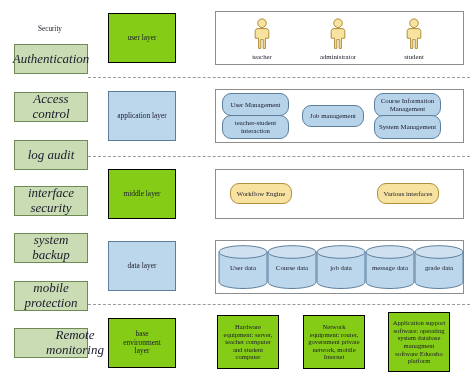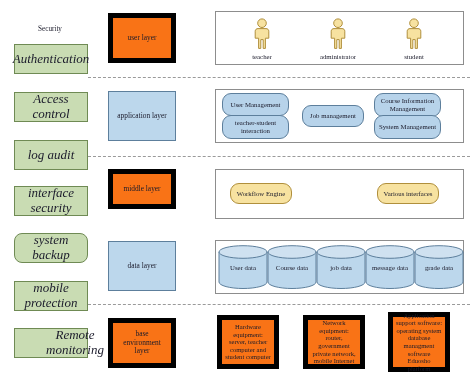--- a/index.html
+++ b/index.html
@@ -14,21 +14,21 @@
 
   
   .box{
     position:absolute;
     box-sizing:border-box;
     display:flex;align-items:center;justify-content:center;
     text-align:center;
     line-height:1.15;
   }
   .green{background:#c9dcb3;border:1px solid #6f8a54;}
-  .yellow{background:#f97316;border:5px solid #000000;}
+  .yellow{background:#84cc16;border:1px solid #000000;}
   .blue{background:#bcd7ec;border:1px solid #5d7f9c;}
   .outline{background:#ffffff;border:1px solid #8d8d8d;}
 
   .rounded-blue{
     background:#b7d3ea;border:1px solid #5d7f9c;border-radius:9px;
   }
   .rounded-yellow{
     background:#f7e2a0;border:1px solid #b08f3c;border-radius:9px;
   }
 
@@ -69,35 +69,35 @@
   <div class="plain t-sec" style="left:8px;top:22px;width:84px;height:14px;">Security</div>
 
   <div class="box green t-left" style="left:14px;top:44px;width:74px;height:30px;">Authentication</div>
 
   <div class="box green t-left" style="left:14px;top:140px;width:74px;height:30px;">log audit</div>
 
   <div class="box green t-left" style="left:14px;top:92px;width:74px;height:30px;">Access control</div>
 
   <div class="box green t-left" style="left:14px;top:186px;width:74px;height:30px;">interface security</div>
 
-  <div class="box green t-left" style="left:14px;top:233px;width:74px;height:30px;border-radius:8px;">system backup</div>
+  <div class="box green t-left" style="left:14px;top:233px;width:74px;height:30px;">system backup</div>
 
   <div class="box green t-left" style="left:14px;top:281px;width:74px;height:30px;">mobile protection</div>
 
   <div class="box green t-left" style="left:14px;top:328px;width:74px;height:30px;padding-left:48px;">Remote monitoring</div>
 
   <div class="divider" style="left:88px;top:77px;width:382px;"></div>
   <div class="divider" style="left:88px;top:156px;width:382px;"></div>
   <div class="divider" style="left:88px;top:304px;width:382px;"></div>
 
   <div class="box yellow t-layer" style="left:108px;top:13px;width:68px;height:50px;">user layer</div>
 
   <div class="box blue t-layer" style="left:108px;top:91px;width:68px;height:50px;">application layer</div>
 
-  <div class="box yellow t-layer" style="left:108px;top:169px;width:68px;height:40px;">middle layer</div>
+  <div class="box yellow t-layer" style="left:108px;top:169px;width:68px;height:50px;">middle layer</div>
 
   <div class="box blue t-layer" style="left:108px;top:241px;width:68px;height:50px;">data layer</div>
 
   <div class="box yellow t-layer" style="left:108px;top:318px;width:68px;height:50px;padding:0 20px;">base environment layer</div>
 
   <div class="box outline" style="left:215px;top:11px;width:249px;height:54px;"></div>
 
   <div class="person" style="left:249px;top:18px;">
     <svg viewBox="0 0 26 34">
       <circle cx="13" cy="5.2" r="4.3" fill="#f7e2a0" stroke="#b08f3c" stroke-width="1"></circle>

